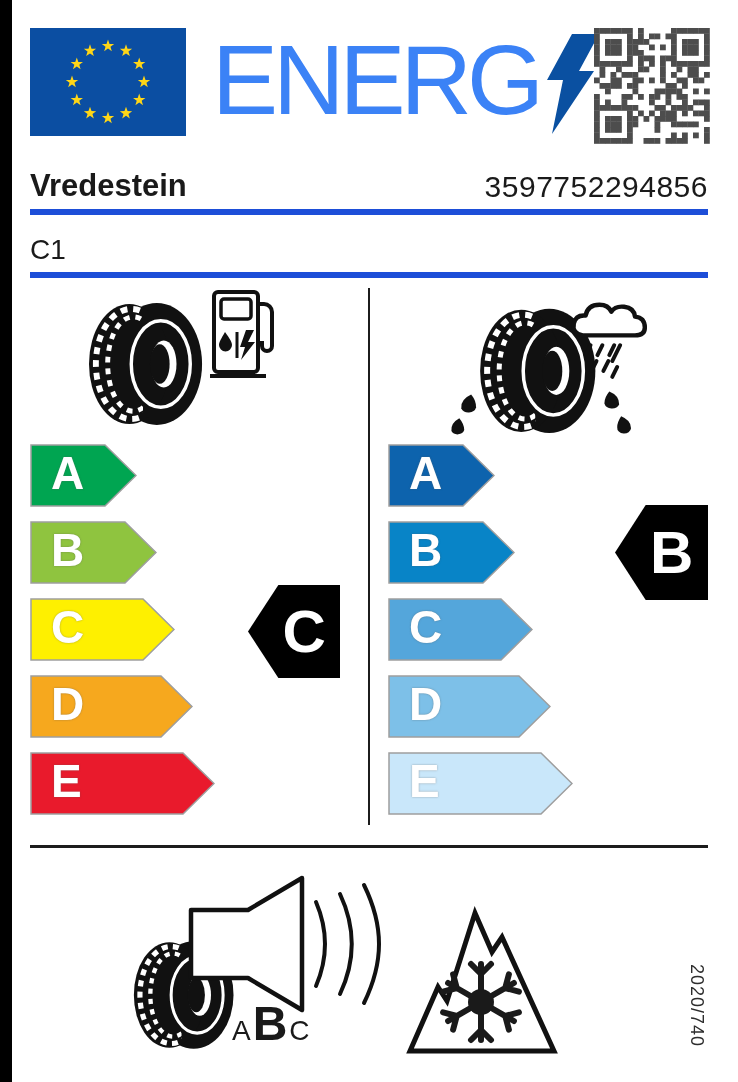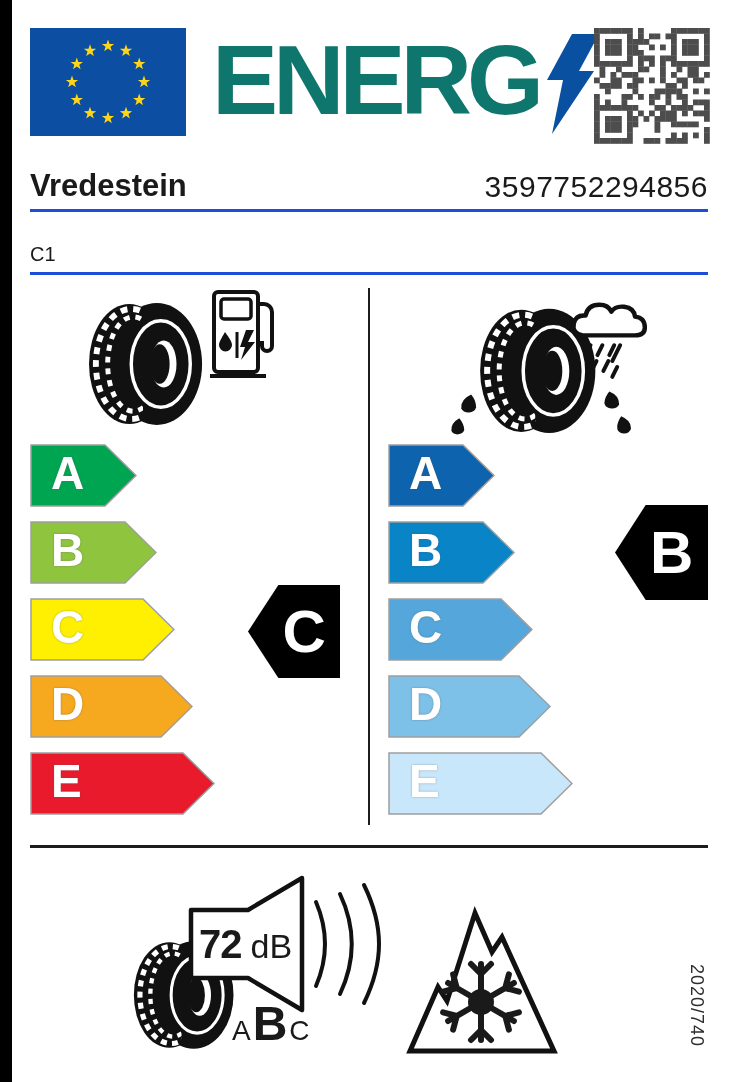--- a/index.html
+++ b/index.html
@@ -3,33 +3,33 @@
 <meta charset="utf-8">
 <style>
   html,body{margin:0;padding:0;background:#fff;}
   .label{position:relative;width:738px;height:1082px;background:#fff;overflow:hidden;
          font-family:"Liberation Sans",sans-serif;color:#1a1a1a;}
   .left-strip{position:absolute;left:0;top:0;width:12px;height:1082px;background:#000;}
 
   
   .flag{position:absolute;left:30px;top:28px;}
   .logo{position:absolute;left:212px;top:30px;display:flex;align-items:flex-start;}
-  .logo-text{font-size:99px;line-height:1;font-weight:bold;letter-spacing:-5px;color:#0f766e;}
+  .logo-text{font-size:99px;line-height:1;font-weight:normal;letter-spacing:-5px;color:#3b82f6;}
   .bolt{margin-left:8px;margin-top:4px;}
   .qr{position:absolute;left:594px;top:28px;}
 
   
   .row{position:absolute;left:30px;right:30px;display:flex;justify-content:space-between;
-       align-items:flex-end;border-bottom:3px solid #1d4ed8;}
+       align-items:flex-end;border-bottom:6px solid #1d4ed8;}
   .brand-row{top:158px;height:46px;padding-bottom:5px;}
   .brand{font-size:31px;font-weight:bold;}
   .ean{font-size:30px;letter-spacing:.5px;}
   .size-row{top:212px;height:54px;padding-bottom:6px;}
   .size{font-size:37px;}
-  .tyre-class{font-size:20px;}
+  .tyre-class{font-size:28px;}
 
   
   .vdivider{position:absolute;left:368px;top:288px;width:2px;height:537px;background:#1c1c1c;}
   .icon-group{position:absolute;}
   .fuel-icons{left:88px;top:288px;width:190px;height:145px;}
   .wet-icons{left:450px;top:288px;width:215px;height:150px;}
 
   .scale{position:absolute;top:444px;}
   .scale-fuel{left:30px;}
   .scale-wet{left:388px;}
@@ -432,24 +432,20 @@
     <use href="#tire" width="120" height="130"></use>
   </svg>
   <svg class="speaker" width="205" height="148" viewBox="0 0 205 148">
     <path d="M63,38 H6 V106 H63 L117,138 V6 Z" fill="#fff" stroke="#111" stroke-width="4.5" stroke-linejoin="round"></path>
     <g stroke="#111" stroke-width="4" fill="none" stroke-linecap="round">
       <path d="M131,30 C143,58 143,86 131,114"></path>
       <path d="M155,22 C171,56 171,88 155,122"></path>
       <path d="M179,13 C199,54 199,90 179,131"></path>
     </g>
   </svg>
-  <div class="db-text">
-    <b>72</b>
-    <span>dB</span>
-  </div>
   <div class="noise-abc">
     <span class="noise-letter">A</span>
     <span class="noise-letter active">B</span>
     <span class="noise-letter">C</span>
   </div>
 
   <svg class="mountain" width="155" height="152" viewBox="0 0 155 152">
     <path d="M5,146 L33,82 L42,96 L70,8 L87,47 L97,32 L149,146 Z" fill="#fff" stroke="#111" stroke-width="5" stroke-linejoin="miter"></path>
     <g transform="translate(76,97)" stroke="#1a1a1a" stroke-width="6" stroke-linecap="round">
       <g id="flake">

